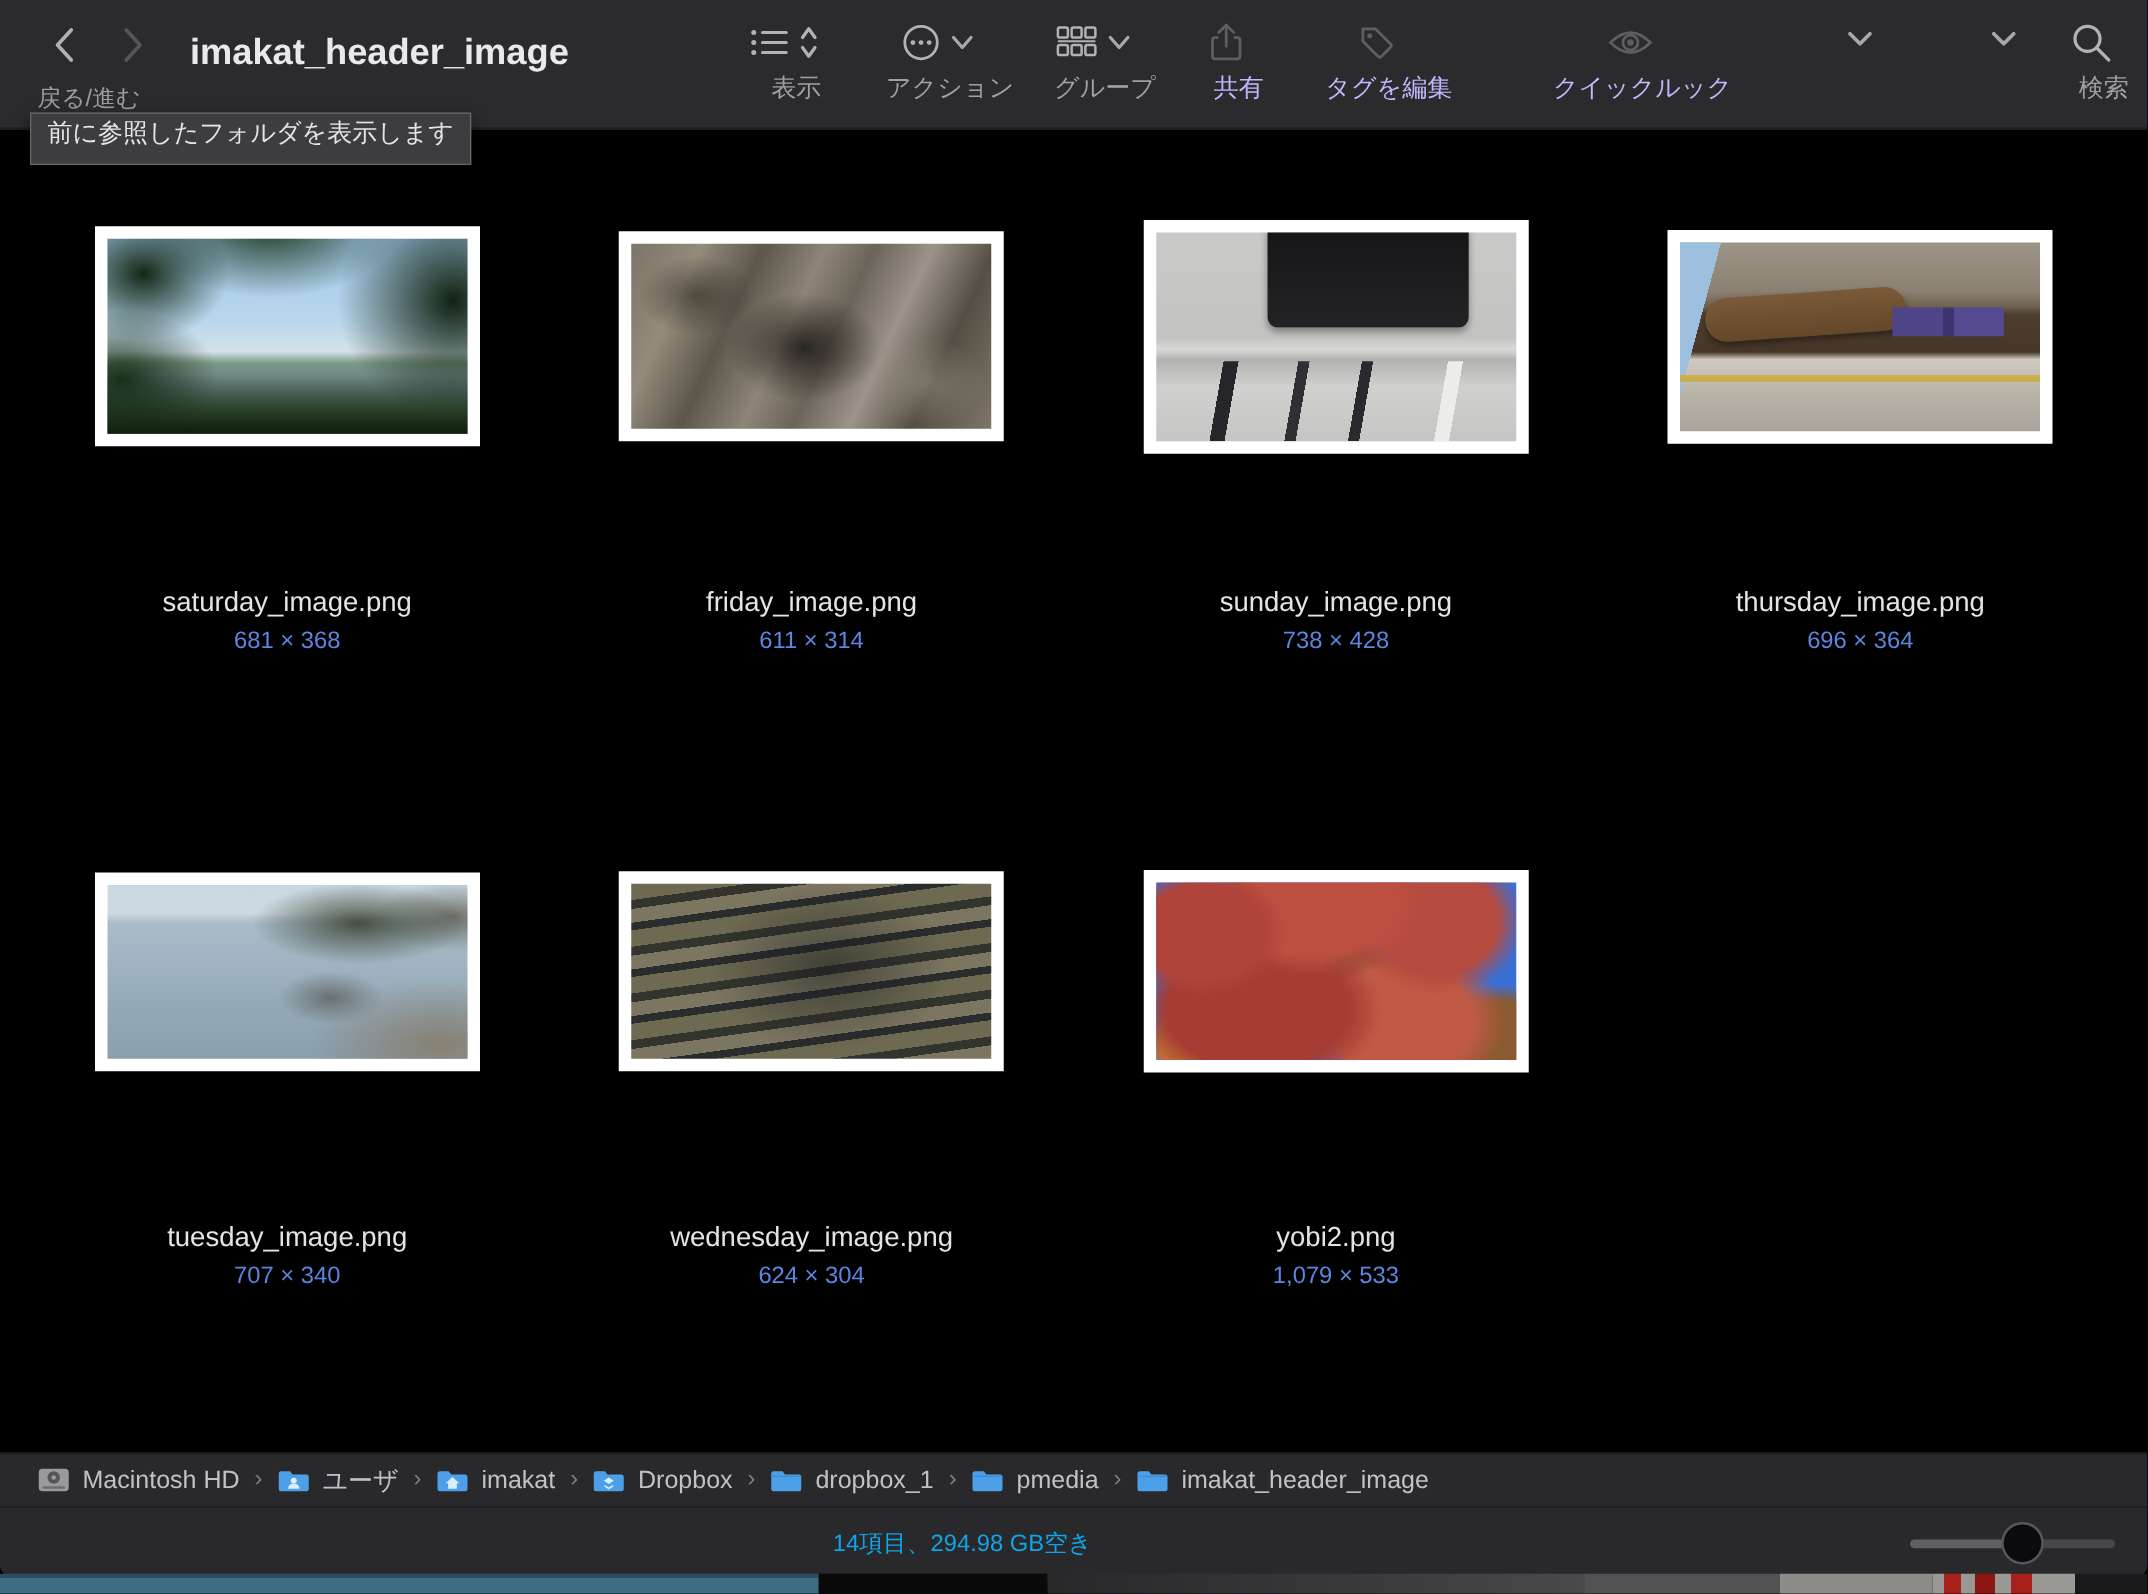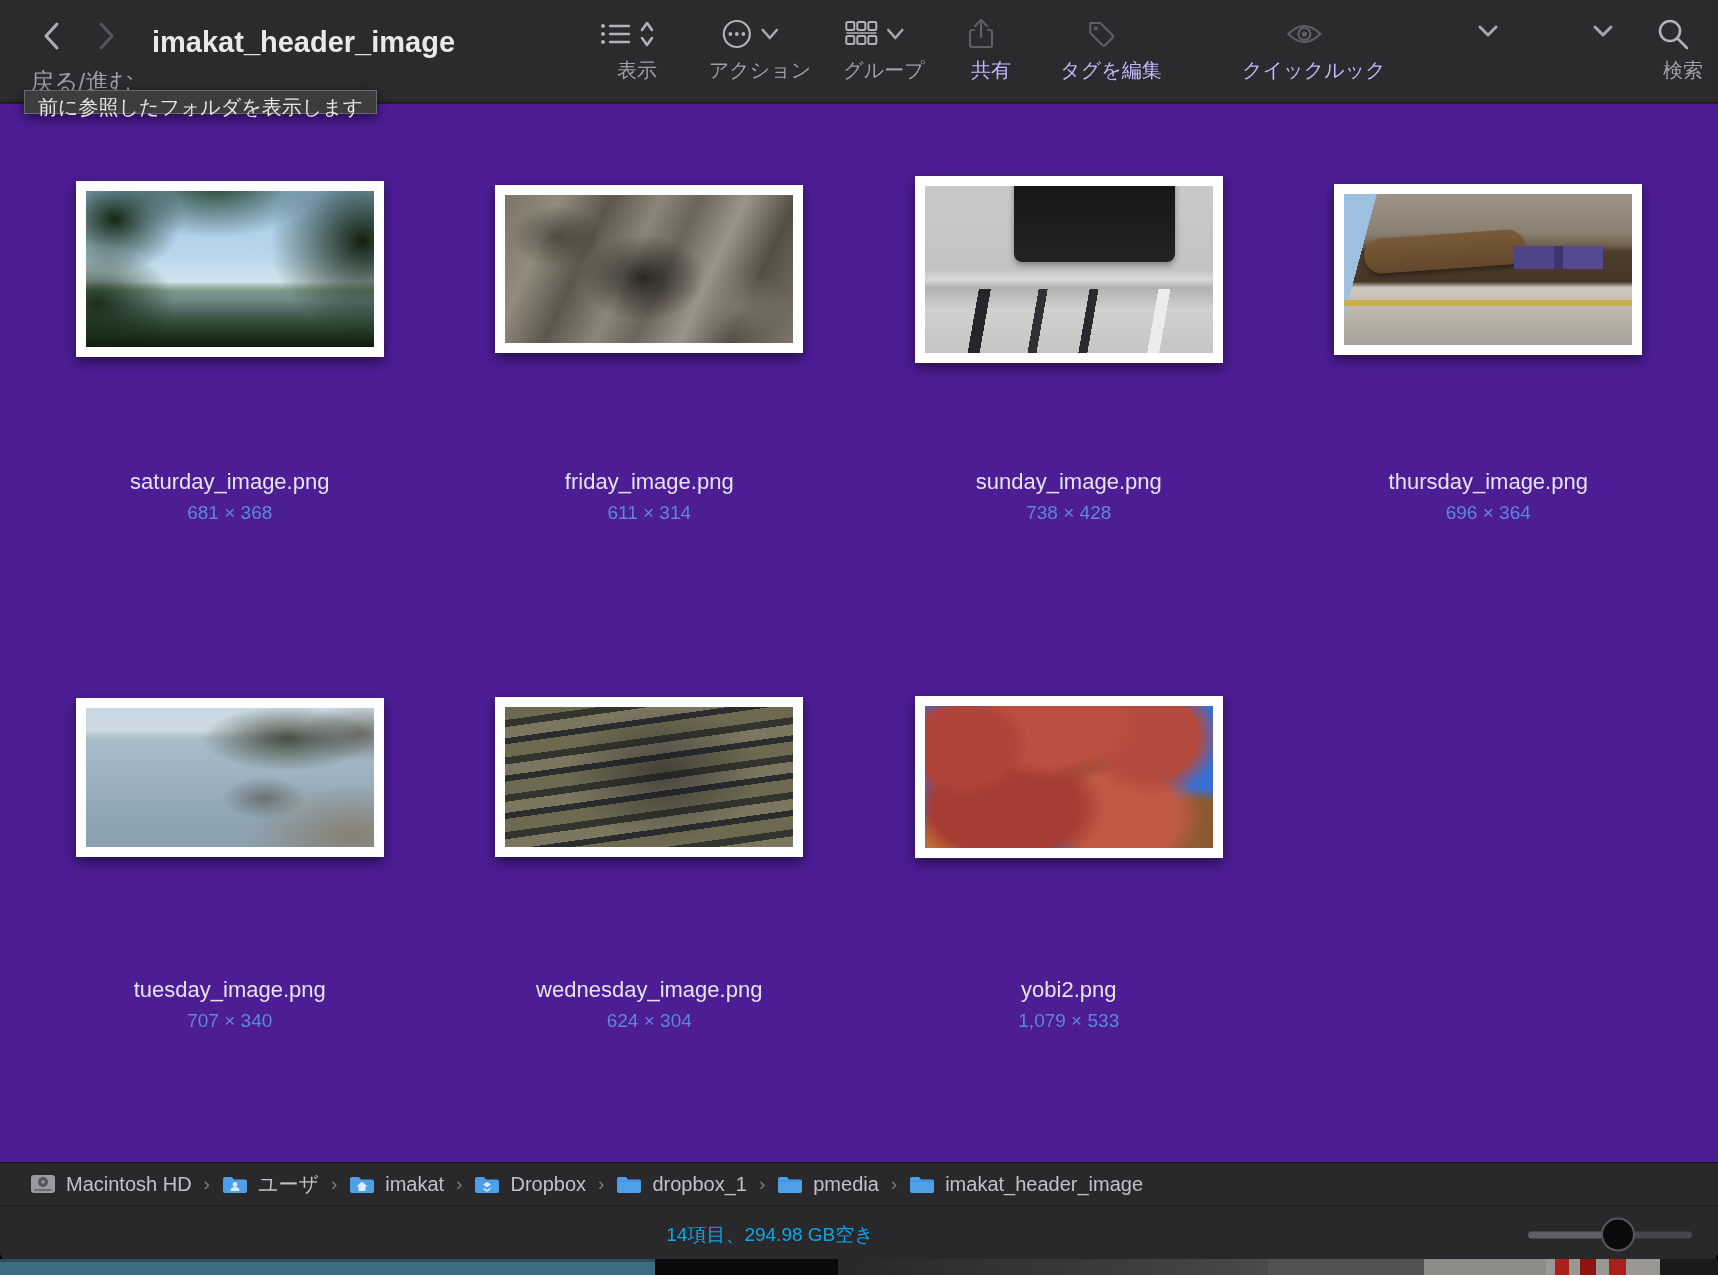--- a/index.html
+++ b/index.html
@@ -18,40 +18,40 @@
   .bs-7 { width:58px; background:#1a1a1c; }
 
   
   .window { position:absolute; top:0; left:0; width:1718px; height:1263px; background:#212123;
             border-radius:0 0 12px 12px; overflow:hidden; box-shadow:0 3px 10px rgba(0,0,0,.65); }
 
   
   .toolbar { position:absolute; top:0; left:0; right:0; height:103px; background:#2b2b2d; border-bottom:1px solid #1a1a1c; }
   .nav-btn { position:absolute; top:18px; width:34px; height:36px; display:flex; align-items:center; justify-content:center; background:none; border:none; cursor:default; }
   .nav-back { left:35px; } .nav-fwd { left:89px; }
-  .nav-label { position:absolute; left:30px; top:66px; font-size:24px; color:#9d9da1; white-space:nowrap; }
+  .nav-label { position:absolute; left:30px; top:66px; font-size:19px; color:#9d9da1; white-space:nowrap; }
   .win-title { position:absolute; left:152px; top:26px; font-size:29px; font-weight:700; color:#e9e9eb; white-space:nowrap; }
 
   .tb-item { position:absolute; top:12px; transform:translateX(-50%); display:flex; flex-direction:column; align-items:center; background:none; border:none; cursor:default; }
   .tb-ico-row { height:44px; display:flex; align-items:center; gap:8px; }
   .tb-label { margin-top:1px; font-size:20px; color:#9fa0a4; white-space:nowrap;margin-left:20px; }
   .tb-item.disabled .tb-label { color:#c4b5fd; }
   .tb-item svg.main  { stroke:#b2b2b6; fill:none; }
   .tb-item svg.main .fil { fill:#b2b2b6; stroke:none; }
   .tb-item.disabled svg.main { stroke:#5e5e62; }
   .tb-item.disabled svg.main .fil { fill:#5e5e62; }
   .tb-chev { stroke:#a8a8ac; fill:none; }
   .tb-overflow { position:absolute; top:24px; transform:translateX(-50%); background:none; border:none; }
 
   
-  .tooltip { position:absolute; left:24px; top:90px; height:24px; z-index:60; background:#3d3d3f; border:1px solid #69696d;
+  .tooltip { position:absolute; left:24px; top:90px; height:42px; z-index:60; background:#3d3d3f; border:1px solid #69696d;
              box-shadow:0 4px 12px rgba(0,0,0,.55); color:#e5e5e7; font-size:20px; line-height:32px; padding:0 13px; white-space:nowrap; }
 
   
-  .content { position:absolute; top:104px; left:0; right:0; bottom:101px; background:#4c1d95; overflow:hidden; }
+  .content { position:absolute; top:104px; left:0; right:0; bottom:101px; background:#000000; overflow:hidden; }
   .grid { padding:0 20px; }
   .grid-row { display:grid; grid-template-columns:repeat(4,1fr); }
   .cell { display:flex; flex-direction:column; align-items:center; }
   .thumb-zone { height:330px; display:flex; align-items:center; justify-content:center; }
   .row-2 { margin-top:88px; }
   .thumb-card { background:#fff; padding:10px; box-shadow:0 5px 12px rgba(0,0,0,.5); }
   .photo { width:288px; position:relative; overflow:hidden; }
   .file-name { margin-top:35px; line-height:26px; font-size:22px; color:#e4e4e6; }
   .file-dims { margin-top:7px; line-height:22px; font-size:19px; color:#5d86e0; }
 

